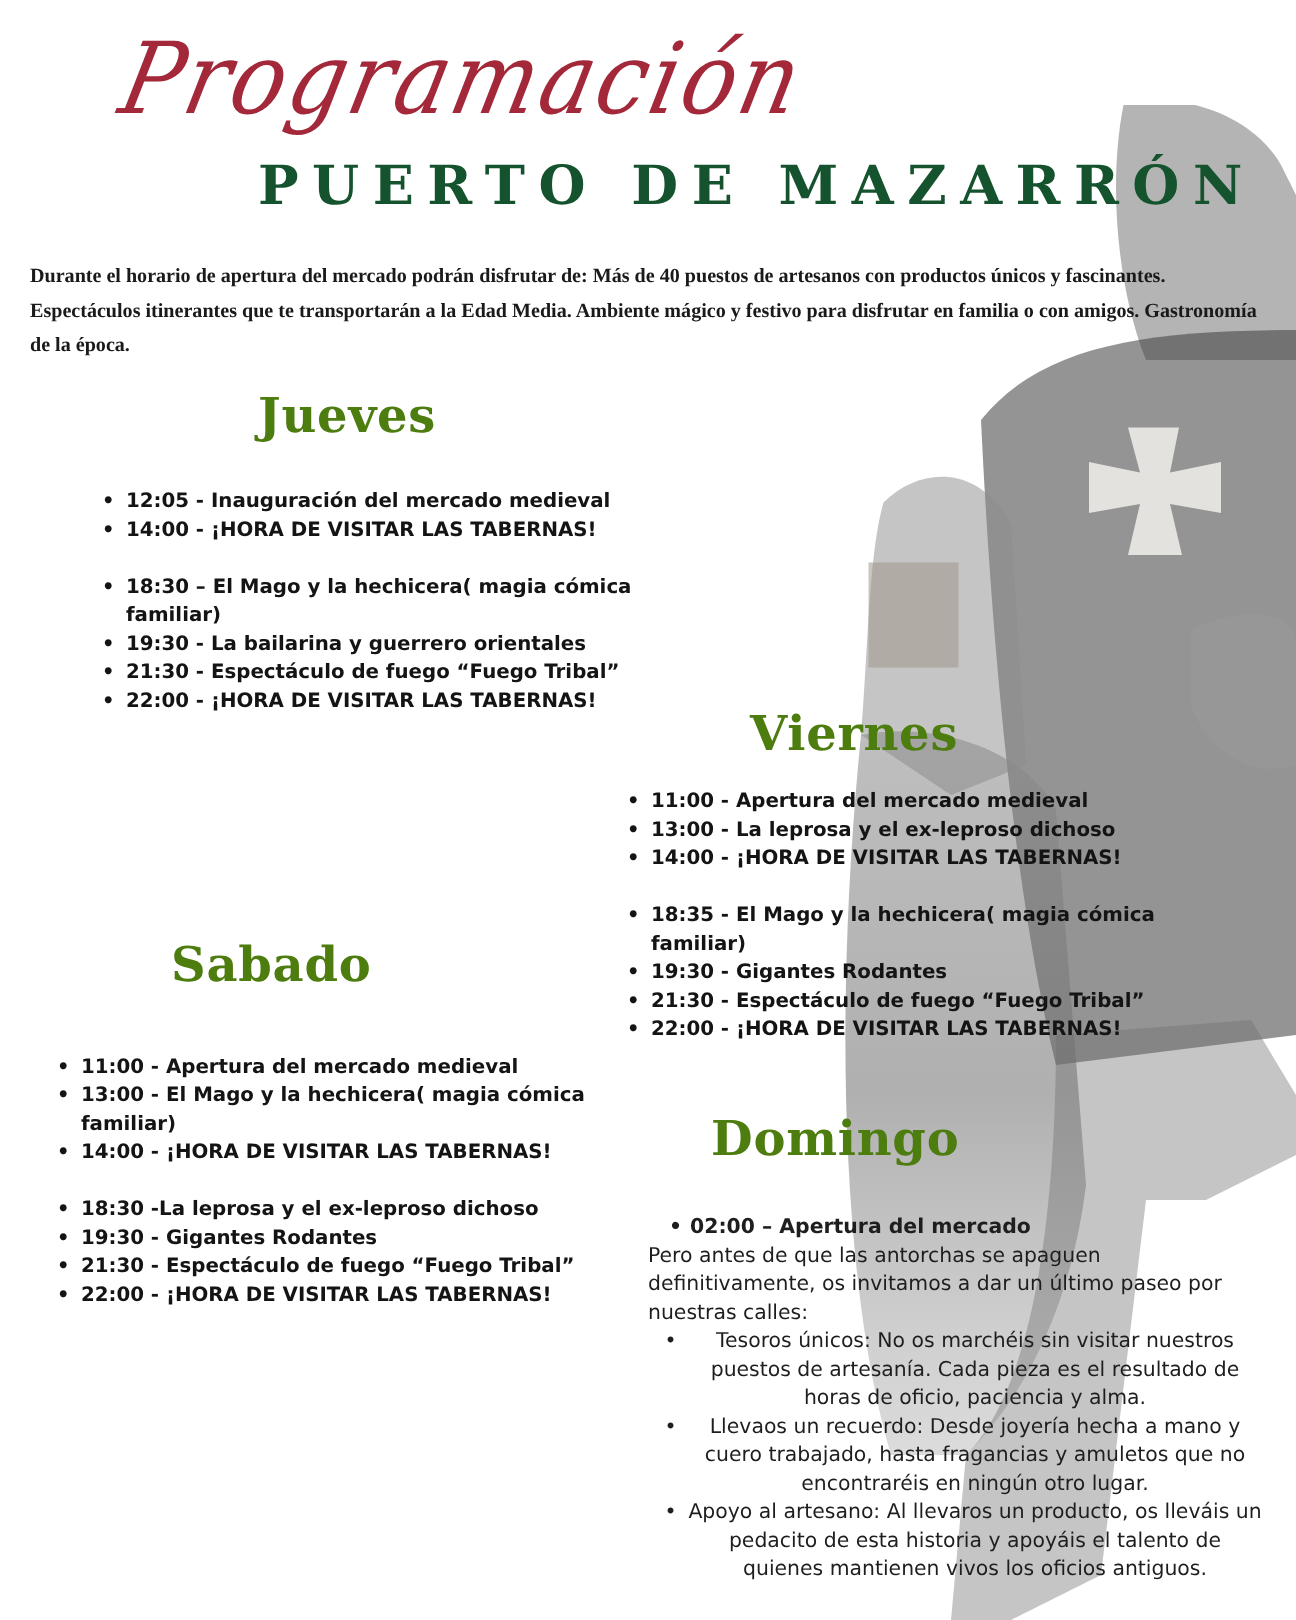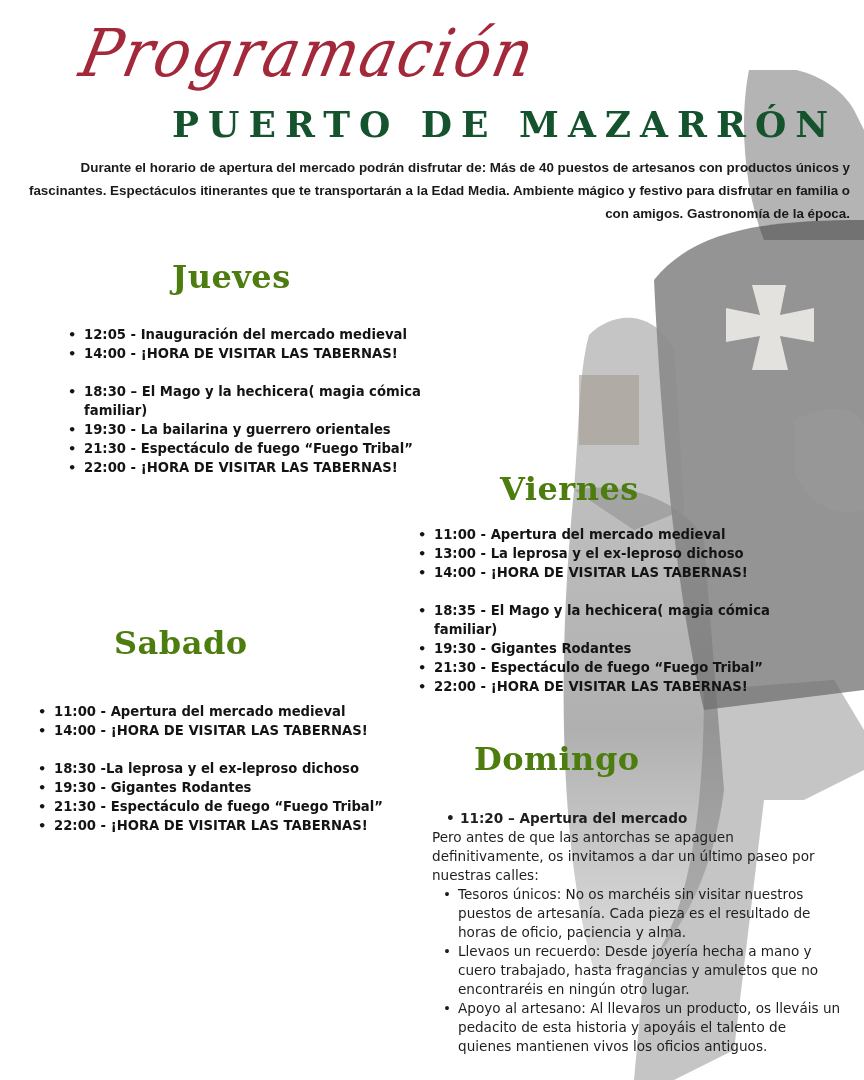--- a/index.html
+++ b/index.html
@@ -14,22 +14,22 @@
     font-size: 60px; letter-spacing: 2px; color: #a3283a; z-index: 2;
     transform: skewX(-12deg) scaleY(1.1);
   }
   .main-title {
     position: absolute; left: 172px; top: 103px;
     font-family: "DejaVu Serif", serif; font-weight: 900;
     font-size: 36px; letter-spacing: 9px; color: #14532d; z-index: 2;
     text-transform: uppercase;
   }
   .intro {
-    position: absolute; left: 20px; top: 156px; width: 830px;
-    text-align: right; font-family: Liberation Sans, sans-serif; font-weight: bold;
+    position: absolute; left: 20px; top: 172px; width: 830px;
+    text-align: left; font-family: Liberation Serif, serif; font-weight: bold;
     font-size: 13.4px; line-height: 23px; color: #1a1a1a; z-index: 2;
   }
   .day-heading {
     position: absolute; font-family: "DejaVu Serif", serif; font-weight: 900;
     font-size: 32px; color: #4d7c0f; z-index: 2; letter-spacing: 0.5px;
   }
   ul.sched { position: absolute; list-style: none; z-index: 2; }
   ul.sched li {
     position: relative; padding-left: 20px;
     font-family: "DejaVu Sans", sans-serif; font-weight: bold;
@@ -39,21 +39,21 @@
     content: "•"; position: absolute; left: 4px; top: 0; font-size: 13px;
   }
   ul.sched li.gap { margin-top: 19px; }
 
   .dom-text {
     position: absolute; left: 432px; top: 828px; width: 410px; z-index: 2;
     font-family: "DejaVu Sans", sans-serif; font-size: 13.6px; line-height: 19px; color: #1e1e1e;
   }
   .dom-text .first { font-weight: bold; padding-left: 20px; position: relative; margin-top: -19px; }
   .dom-text .first::before { content: "•"; position: absolute; left: 6px; }
-  ul.dom-list { list-style: none; margin-top: 0; }
+  ul.dom-list { list-style: none; margin-top: 0; text-align: center; }
   ul.dom-list li { position: relative; padding-left: 26px; font-size: 13.6px; line-height: 19px; }
   ul.dom-list li::before { content: "•"; position: absolute; left: 11px; }
 </style>
 </head>
 <body>
 
 <svg class="knight" viewBox="0 0 330 1010" preserveAspectRatio="none">
   <defs>
     <linearGradient id="kg" x1="0" y1="0" x2="0" y2="1">
       <stop offset="0" stop-color="#8a8a8a" stop-opacity="0.55"></stop>
@@ -99,29 +99,30 @@
   <li>14:00 - ¡HORA DE VISITAR LAS TABERNAS!</li>
   <li class="gap">18:35 - El Mago y la hechicera( magia cómica familiar)</li>
   <li>19:30 -  Gigantes Rodantes</li>
   <li>21:30 - Espectáculo de fuego “Fuego Tribal”</li>
   <li>22:00 - ¡HORA DE VISITAR LAS TABERNAS!</li>
 </ul>
 
 <div class="day-heading" style="left:114px; top:624px;">Sabado</div>
 <ul class="sched" style="left:34px; top:702px; width:380px;">
   <li>11:00 - Apertura del mercado medieval</li>
+  <li>13:00 -  El Mago y la hechicera( magia cómica familiar)</li>
   <li>14:00 - ¡HORA DE VISITAR LAS TABERNAS!</li>
   <li class="gap">18:30 -La leprosa y el ex-leproso dichoso</li>
   <li>19:30 -  Gigantes Rodantes</li>
   <li>21:30 - Espectáculo de fuego “Fuego Tribal”</li>
   <li>22:00 - ¡HORA DE VISITAR LAS TABERNAS!</li>
 </ul>
 
 <div class="day-heading" style="left:474px; top:740px;">Domingo</div>
 <div class="dom-text">
-  <div class="first" style="margin-top:-19px; margin-left:8px;">11:20 – Apertura del mercado</div>
+  <div class="first" style="margin-top:-19px; margin-left:8px;">02:00 – Apertura del mercado</div>
   <p>Pero antes de que las antorchas se apaguen definitivamente, os invitamos a dar un último paseo por nuestras calles:</p>
   <ul class="dom-list">
     <li>Tesoros únicos: No os marchéis sin visitar nuestros puestos de artesanía. Cada pieza es el resultado de horas de oficio, paciencia y alma.</li>
     <li>Llevaos un recuerdo: Desde joyería hecha a mano y cuero trabajado, hasta fragancias y amuletos que no encontraréis en ningún otro lugar.</li>
     <li>Apoyo al artesano: Al llevaros un producto, os lleváis un pedacito de esta historia y apoyáis el talento de quienes mantienen vivos los oficios antiguos.</li>
   </ul>
 </div>
 
 </body></html>

